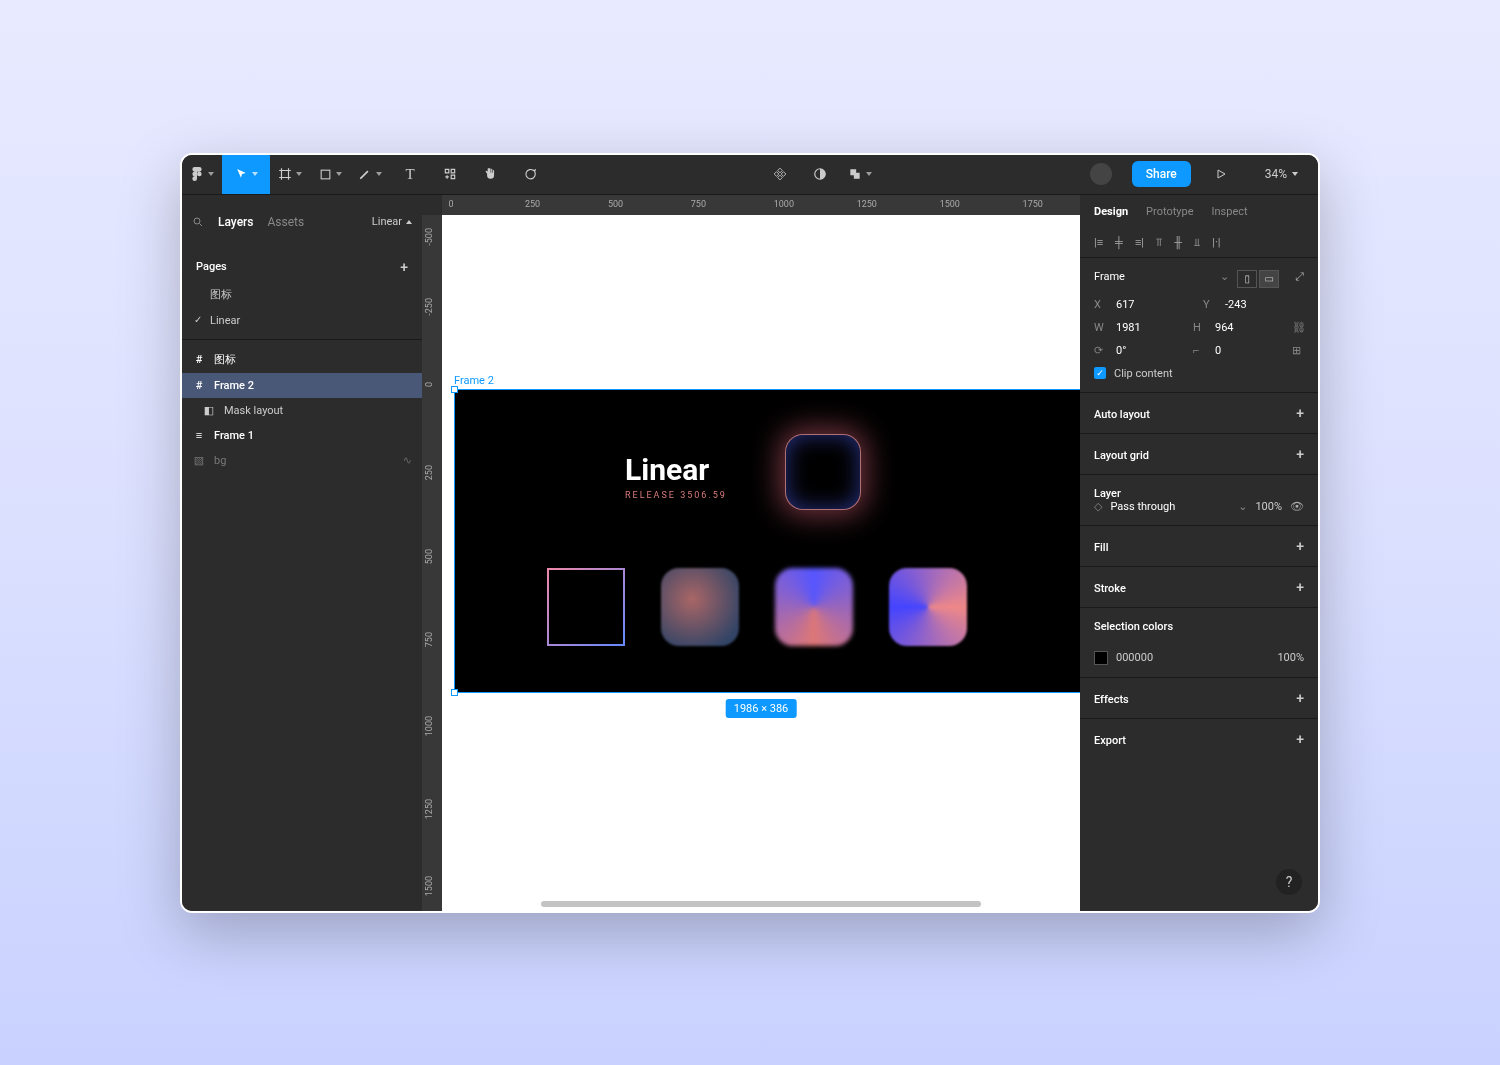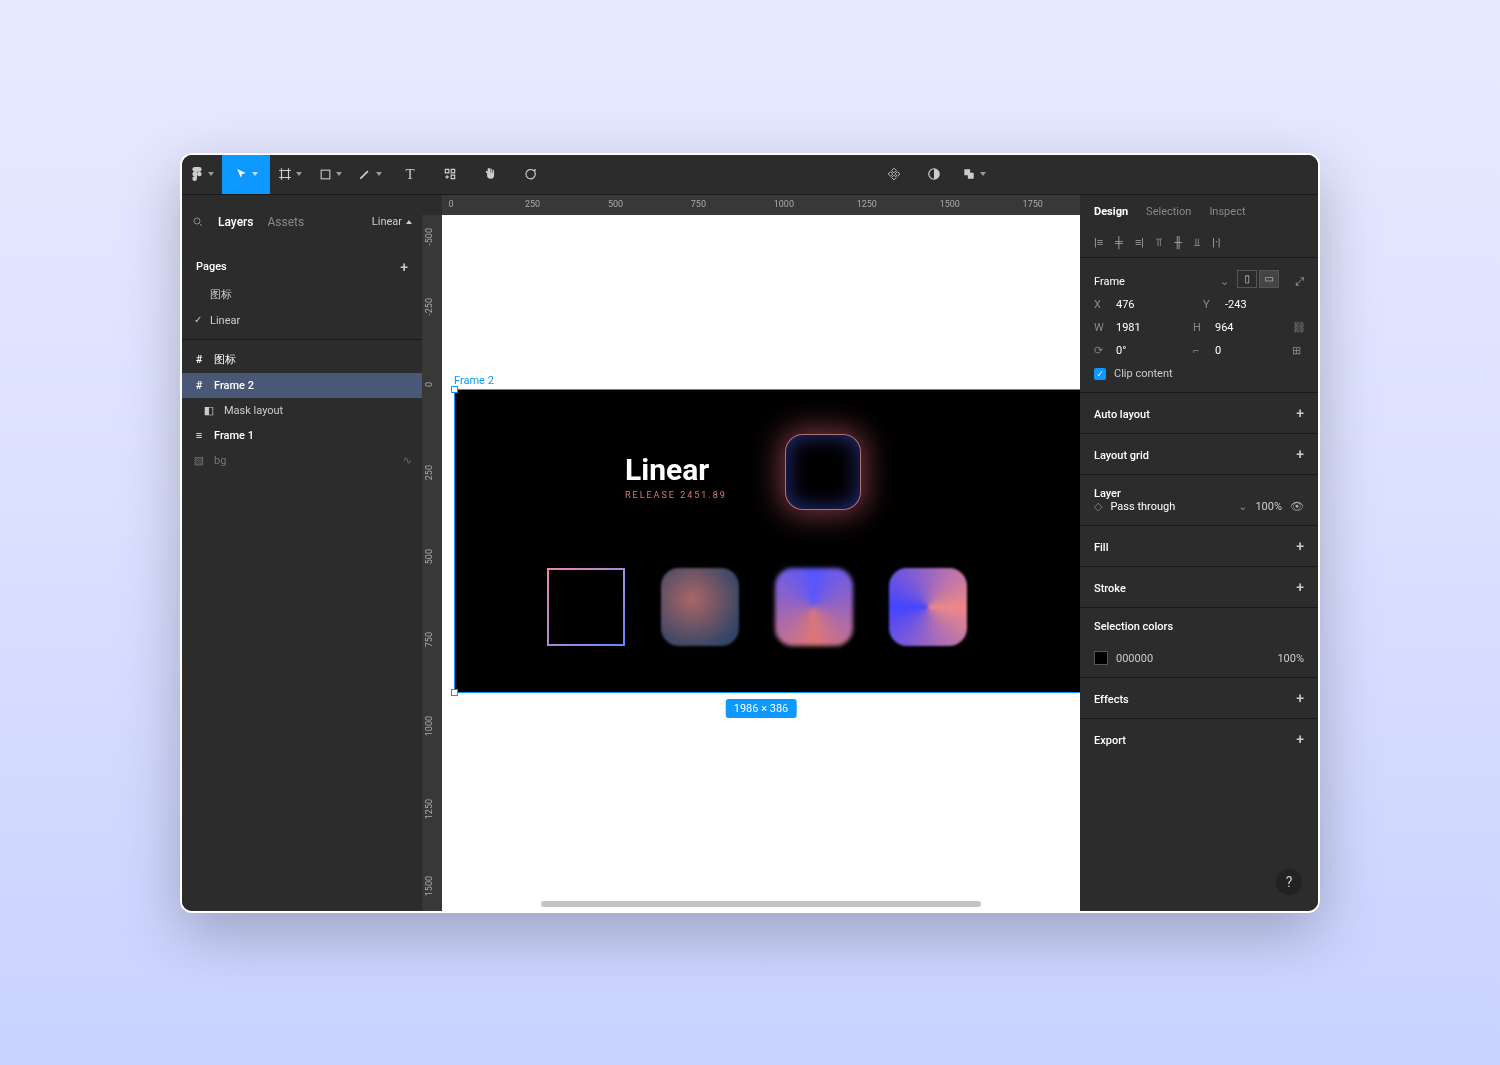--- a/index.html
+++ b/index.html
@@ -58,21 +58,21 @@
 .glow-box.b3{ top:178px; left:206px; width:78px; height:78px; background:radial-gradient(circle at 40% 40%,#a66,#346 80%); filter:blur(1px);}
 .glow-box.b4{ top:178px; left:320px; width:78px; height:78px; background:conic-gradient(from 180deg,#d77,#55f,#d77); filter:blur(2px);}
 .glow-box.b5{ top:178px; left:434px; width:78px; height:78px; background:conic-gradient(from 90deg,#e88,#44f,#e88); filter:blur(1px);}
 .sb { position:absolute; bottom:4px; left:50%; transform:translateX(-50%); width:440px; height:6px; background:#888; border-radius:3px; opacity:.5;}
 .right { width:238px; background:#2c2c2c; font-size:11px; color:#ccc; overflow-y:auto; }
 .r-tabs { display:flex; gap:18px; padding:10px 14px; }
 .r-tab { color:#888; cursor:pointer; }
 .r-tab.active { color:#fff; font-weight:700; }
 .r-align { display:flex; gap:12px; padding:8px 14px; border-bottom:1px solid #1a1a1a; color:#aaa; }
 .r-section { padding:12px 14px; border-bottom:1px solid #1a1a1a; }
-.r-row { display:flex; align-items:flex-end; gap:8px; margin-bottom:10px; }
+.r-row { display:flex; align-items:flex-start; gap:8px; margin-bottom:10px; }
 .r-row:last-child { margin-bottom:0; }
 .r-label { color:#888; width:14px; }
 .r-val { color:#fff; flex:1; }
 .r-hdr { display:flex; justify-content:space-between; align-items:flex-end; font-weight:500; color:#fff; }
 .r-input-ic { width:12px; color:#888; }
 .frame-mode { display:flex; gap:2px; margin-left:auto; }
 .fm-btn { width:20px; height:18px; border:1px solid #555; display:flex; align-items:center; justify-content:center; cursor:pointer; font-size:10px;}
 .fm-btn.active { background:#444; }
 .chk { width:12px; height:12px; background:#0d99ff; display:flex; align-items:center; justify-content:center; color:#fff; font-size:9px; border-radius:2px; }
 .help { position:absolute; bottom:16px; right:16px; width:26px; height:26px; border-radius:50%; background:#222; color:#ccc; display:flex; align-items:center; justify-content:center; font-size:14px; cursor:pointer;}
@@ -143,20 +143,30 @@
             <path fill="currentColor" d="M12 3a9 9 0 0 1 0 18z"></path>
           </svg>
       </div>
       <div class="tb-btn tb-chev">
         <svg width="14" height="14" viewBox="0 0 24 24">
             <path fill="currentColor" d="M4 4h10v6h6v10H10v-6H4z"></path>
           </svg>
       </div>
     </div>
     <div class="tb-spacer"></div>
+    <div class="tb-seg" style="gap:10px;padding-right:6px">
+      <div class="avatar-dot"></div>
+      <div class="share-btn">Share</div>
+      <div class="tb-btn">
+        <svg width="12" height="12" viewBox="0 0 24 24">
+            <path stroke="currentColor" stroke-width="2" fill="none" d="M6 4l14 8-14 8z"></path>
+          </svg>
+      </div>
+      <div class="zoom">34%</div>
+    </div>
   </div>
 
   <div class="body">
 
     <div class="left">
       <div class="lp-tabs">
         <span class="lp-search">
           <svg width="12" height="12" viewBox="0 0 24 24">
               <circle cx="10" cy="10" r="6" stroke="currentColor" stroke-width="2" fill="none"></circle>
               <path stroke="currentColor" stroke-width="2" d="M15 15l5 5"></path>
@@ -222,42 +232,42 @@
           <span class="vtick" style="top:72%">1000</span>
           <span class="vtick" style="top:84%">1250</span>
           <span class="vtick" style="top:95%">1500</span>
         </div>
         <div class="canvas">
 
           <div class="frame-label">Frame 2</div>
           <div class="frame">
             <div class="art">
               <div class="art-title">Linear</div>
-              <div class="art-sub">RELEASE  2451.89</div>
+              <div class="art-sub">RELEASE  3506.59</div>
               <div class="glow-box b1"></div>
               <div class="glow-box b2"></div>
               <div class="glow-box b3"></div>
               <div class="glow-box b4"></div>
               <div class="glow-box b5"></div>
             </div>
             <div class="handle h-tl"></div>
 
             <div class="handle h-bl"></div>
 
           </div>
           <div class="size-badge">1986 × 386</div>
           <div class="sb"></div>
         </div>
       </div>
     </div>
 
     <div class="right" style="position:relative">
       <div class="r-tabs">
         <span class="r-tab active">Design</span>
-        <span class="r-tab">Selection</span>
+        <span class="r-tab">Prototype</span>
         <span class="r-tab">Inspect</span>
       </div>
       <div class="r-align">
         <span>|≡</span>
         <span>╪</span>
         <span>≡|</span>
         <span>⫪</span>
         <span>╫</span>
         <span>⫫</span>
         <span>|·|</span>
@@ -268,21 +278,21 @@
           <span class="r-val">Frame</span>
           <span style="color:#888">⌄</span>
           <div class="frame-mode">
             <div class="fm-btn">▯</div>
             <div class="fm-btn active">▭</div>
           </div>
           <span style="margin-left:8px;color:#aaa">⤢</span>
         </div>
         <div class="r-row">
           <span class="r-label">X</span>
-            <span class="r-val">476</span>
+            <span class="r-val">617</span>
           <span class="r-label">Y</span>
             <span class="r-val">-243</span>
         </div>
         <div class="r-row">
           <span class="r-label">W</span>
             <span class="r-val">1981</span>
           <span class="r-label">H</span>
             <span class="r-val">964</span>
           <span class="r-input-ic">⛓</span>
         </div>

